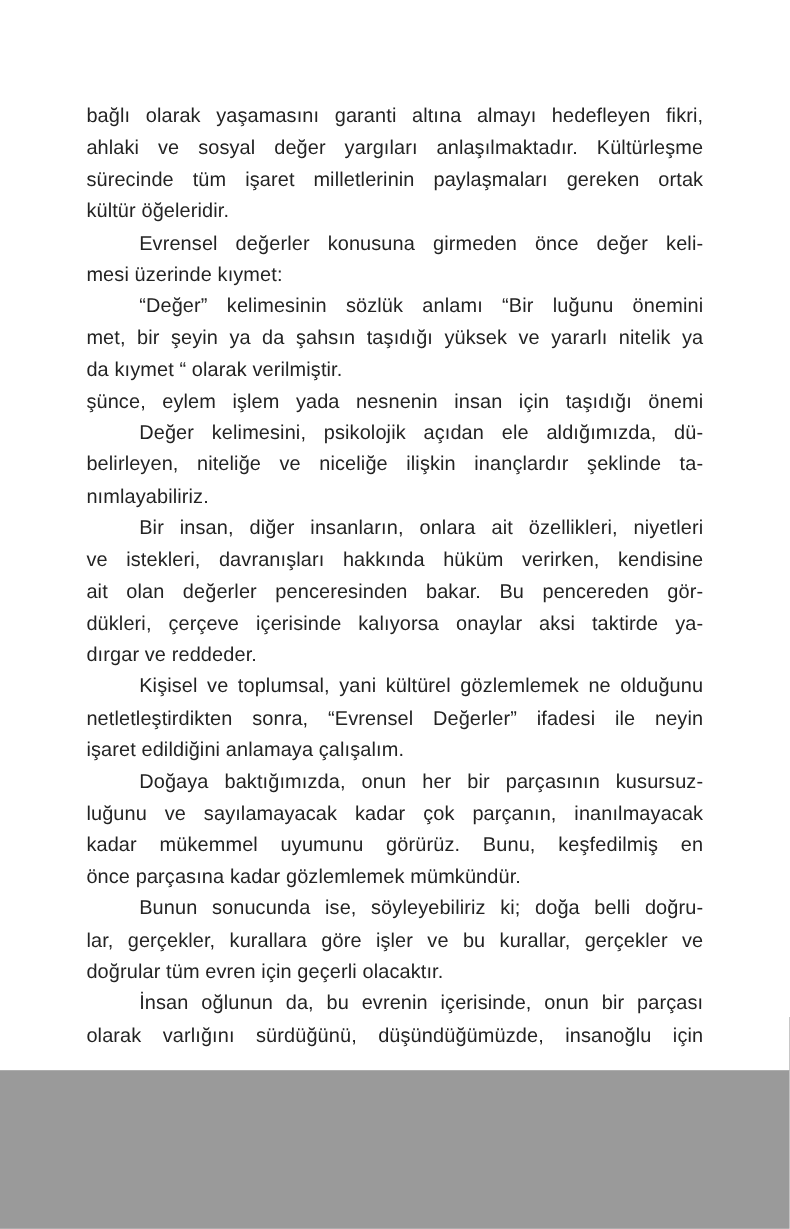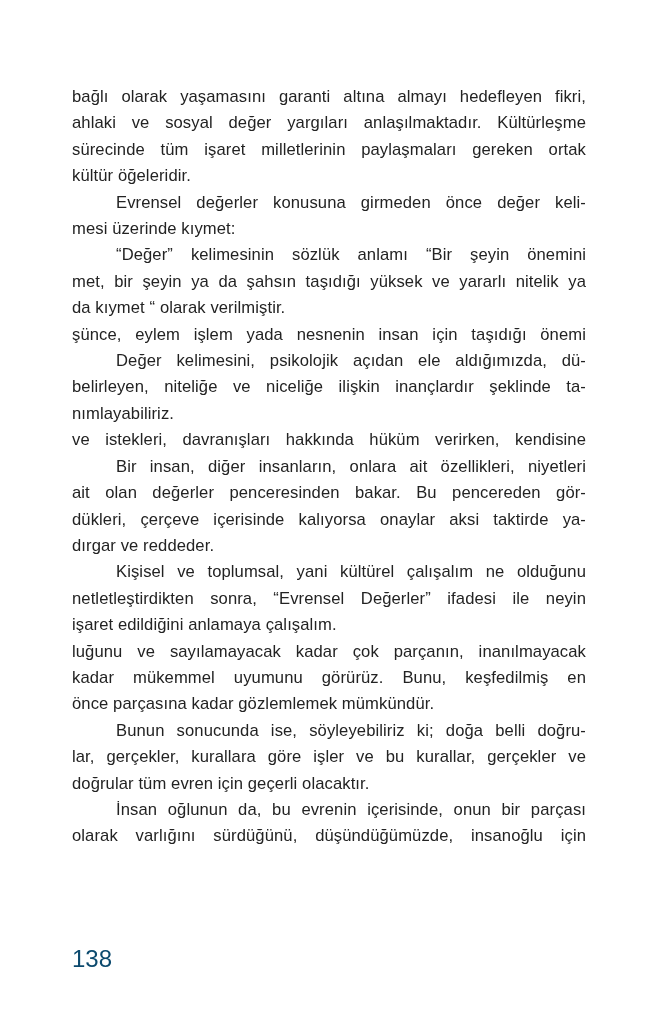--- a/index.html
+++ b/index.html
@@ -1,20 +1,20 @@
 <!DOCTYPE html>
 <html lang="tr"><head>
 <meta charset="utf-8">
 <style>
   * { margin: 0; padding: 0; box-sizing: border-box; }
   html, body { background: #9a9a9a; }
   .page {
     position: relative;
     width: 658px;
-    height: 1024px;
+    height: 892px;
     background: #ffffff;
     font-family: "Liberation Sans", sans-serif;
     color: #232323;
     overflow: hidden;
   }
   .text-block {
     position: absolute;
     left: 72px;
     top: 84px;
     width: 514px;
@@ -48,43 +48,44 @@
         <div class="line">bağlı olarak yaşamasını garanti altına almayı hedefleyen fikri,</div>
         <div class="line">ahlaki ve sosyal değer yargıları anlaşılmaktadır. Kültürleşme</div>
         <div class="line">sürecinde tüm işaret milletlerinin paylaşmaları gereken ortak</div>
         <div class="line end">kültür öğeleridir.</div>
       </div>
       <div class="para">
         <div class="line indent">Evrensel değerler konusuna girmeden önce değer keli-</div>
         <div class="line end">mesi üzerinde kıymet:</div>
       </div>
       <div class="para">
-        <div class="line indent">“Değer” kelimesinin sözlük anlamı “Bir şeyin önemini</div>
+        <div class="line indent">“Değer” kelimesinin sözlük anlamı “Bir luğunu önemini</div>
         <div class="line">met, bir şeyin ya da şahsın taşıdığı yüksek ve yararlı nitelik ya</div>
         <div class="line end">da kıymet “ olarak verilmiştir.</div>
       </div>
       <div class="para">
         <div class="line">şünce, eylem işlem yada nesnenin insan için taşıdığı önemi</div>
         <div class="line indent">Değer kelimesini, psikolojik açıdan ele aldığımızda, dü-</div>
         <div class="line">belirleyen, niteliğe ve niceliğe ilişkin inançlardır şeklinde ta-</div>
         <div class="line end">nımlayabiliriz.</div>
       </div>
       <div class="para">
+        <div class="line indent">Bir insan, diğer insanların, onlara ait özellikleri, niyetleri</div>
         <div class="line">ve istekleri, davranışları hakkında hüküm verirken, kendisine</div>
-        <div class="line indent">Bir insan, diğer insanların, onlara ait özellikleri, niyetleri</div>
         <div class="line">ait olan değerler penceresinden bakar. Bu pencereden gör-</div>
         <div class="line">dükleri, çerçeve içerisinde kalıyorsa onaylar aksi taktirde ya-</div>
         <div class="line end">dırgar ve reddeder.</div>
       </div>
       <div class="para">
-        <div class="line indent">Kişisel ve toplumsal, yani kültürel çalışalım ne olduğunu</div>
+        <div class="line indent">Kişisel ve toplumsal, yani kültürel gözlemlemek ne olduğunu</div>
         <div class="line">netletleştirdikten sonra, “Evrensel Değerler” ifadesi ile neyin</div>
         <div class="line end">işaret edildiğini anlamaya çalışalım.</div>
       </div>
       <div class="para">
+        <div class="line indent">Doğaya baktığımızda, onun her bir parçasının kusursuz-</div>
         <div class="line">luğunu ve sayılamayacak kadar çok parçanın, inanılmayacak</div>
         <div class="line">kadar mükemmel uyumunu görürüz. Bunu, keşfedilmiş en</div>
         <div class="line end">önce parçasına kadar gözlemlemek mümkündür.</div>
       </div>
       <div class="para">
         <div class="line indent">Bunun sonucunda ise, söyleyebiliriz ki; doğa belli doğru-</div>
         <div class="line">lar, gerçekler, kurallara göre işler ve bu kurallar, gerçekler ve</div>
         <div class="line end">doğrular tüm evren için geçerli olacaktır.</div>
       </div>
       <div class="para">

